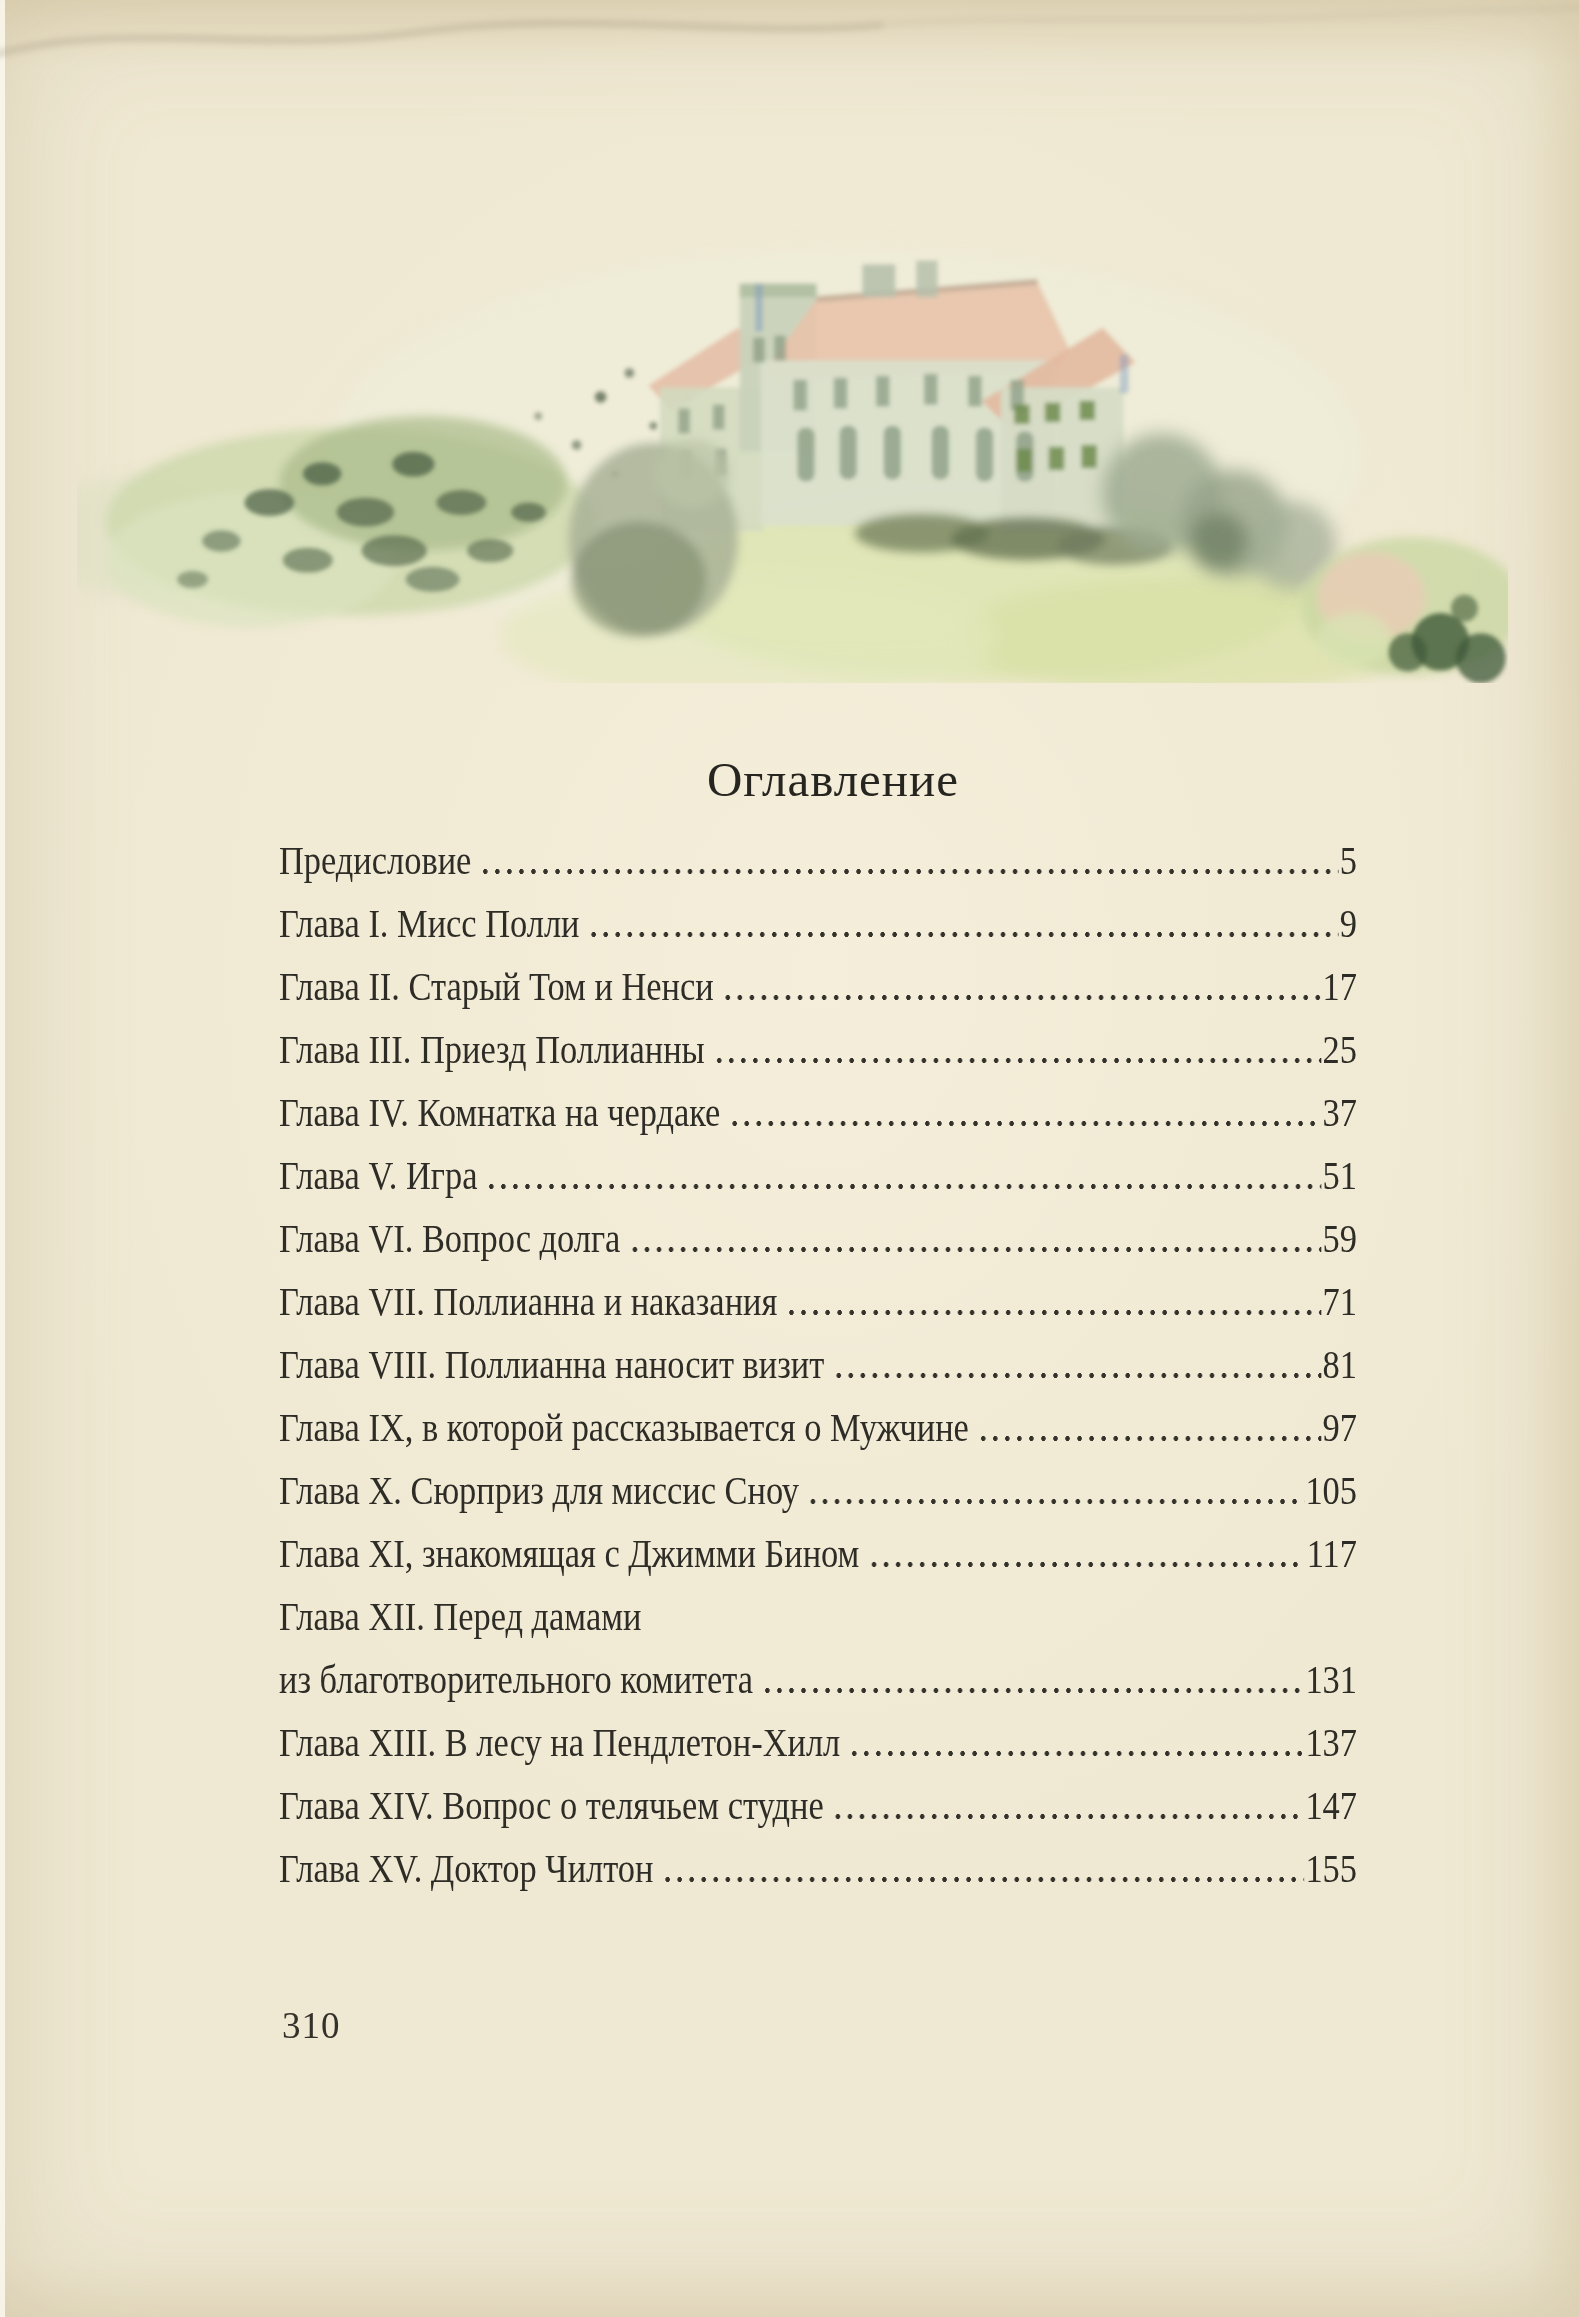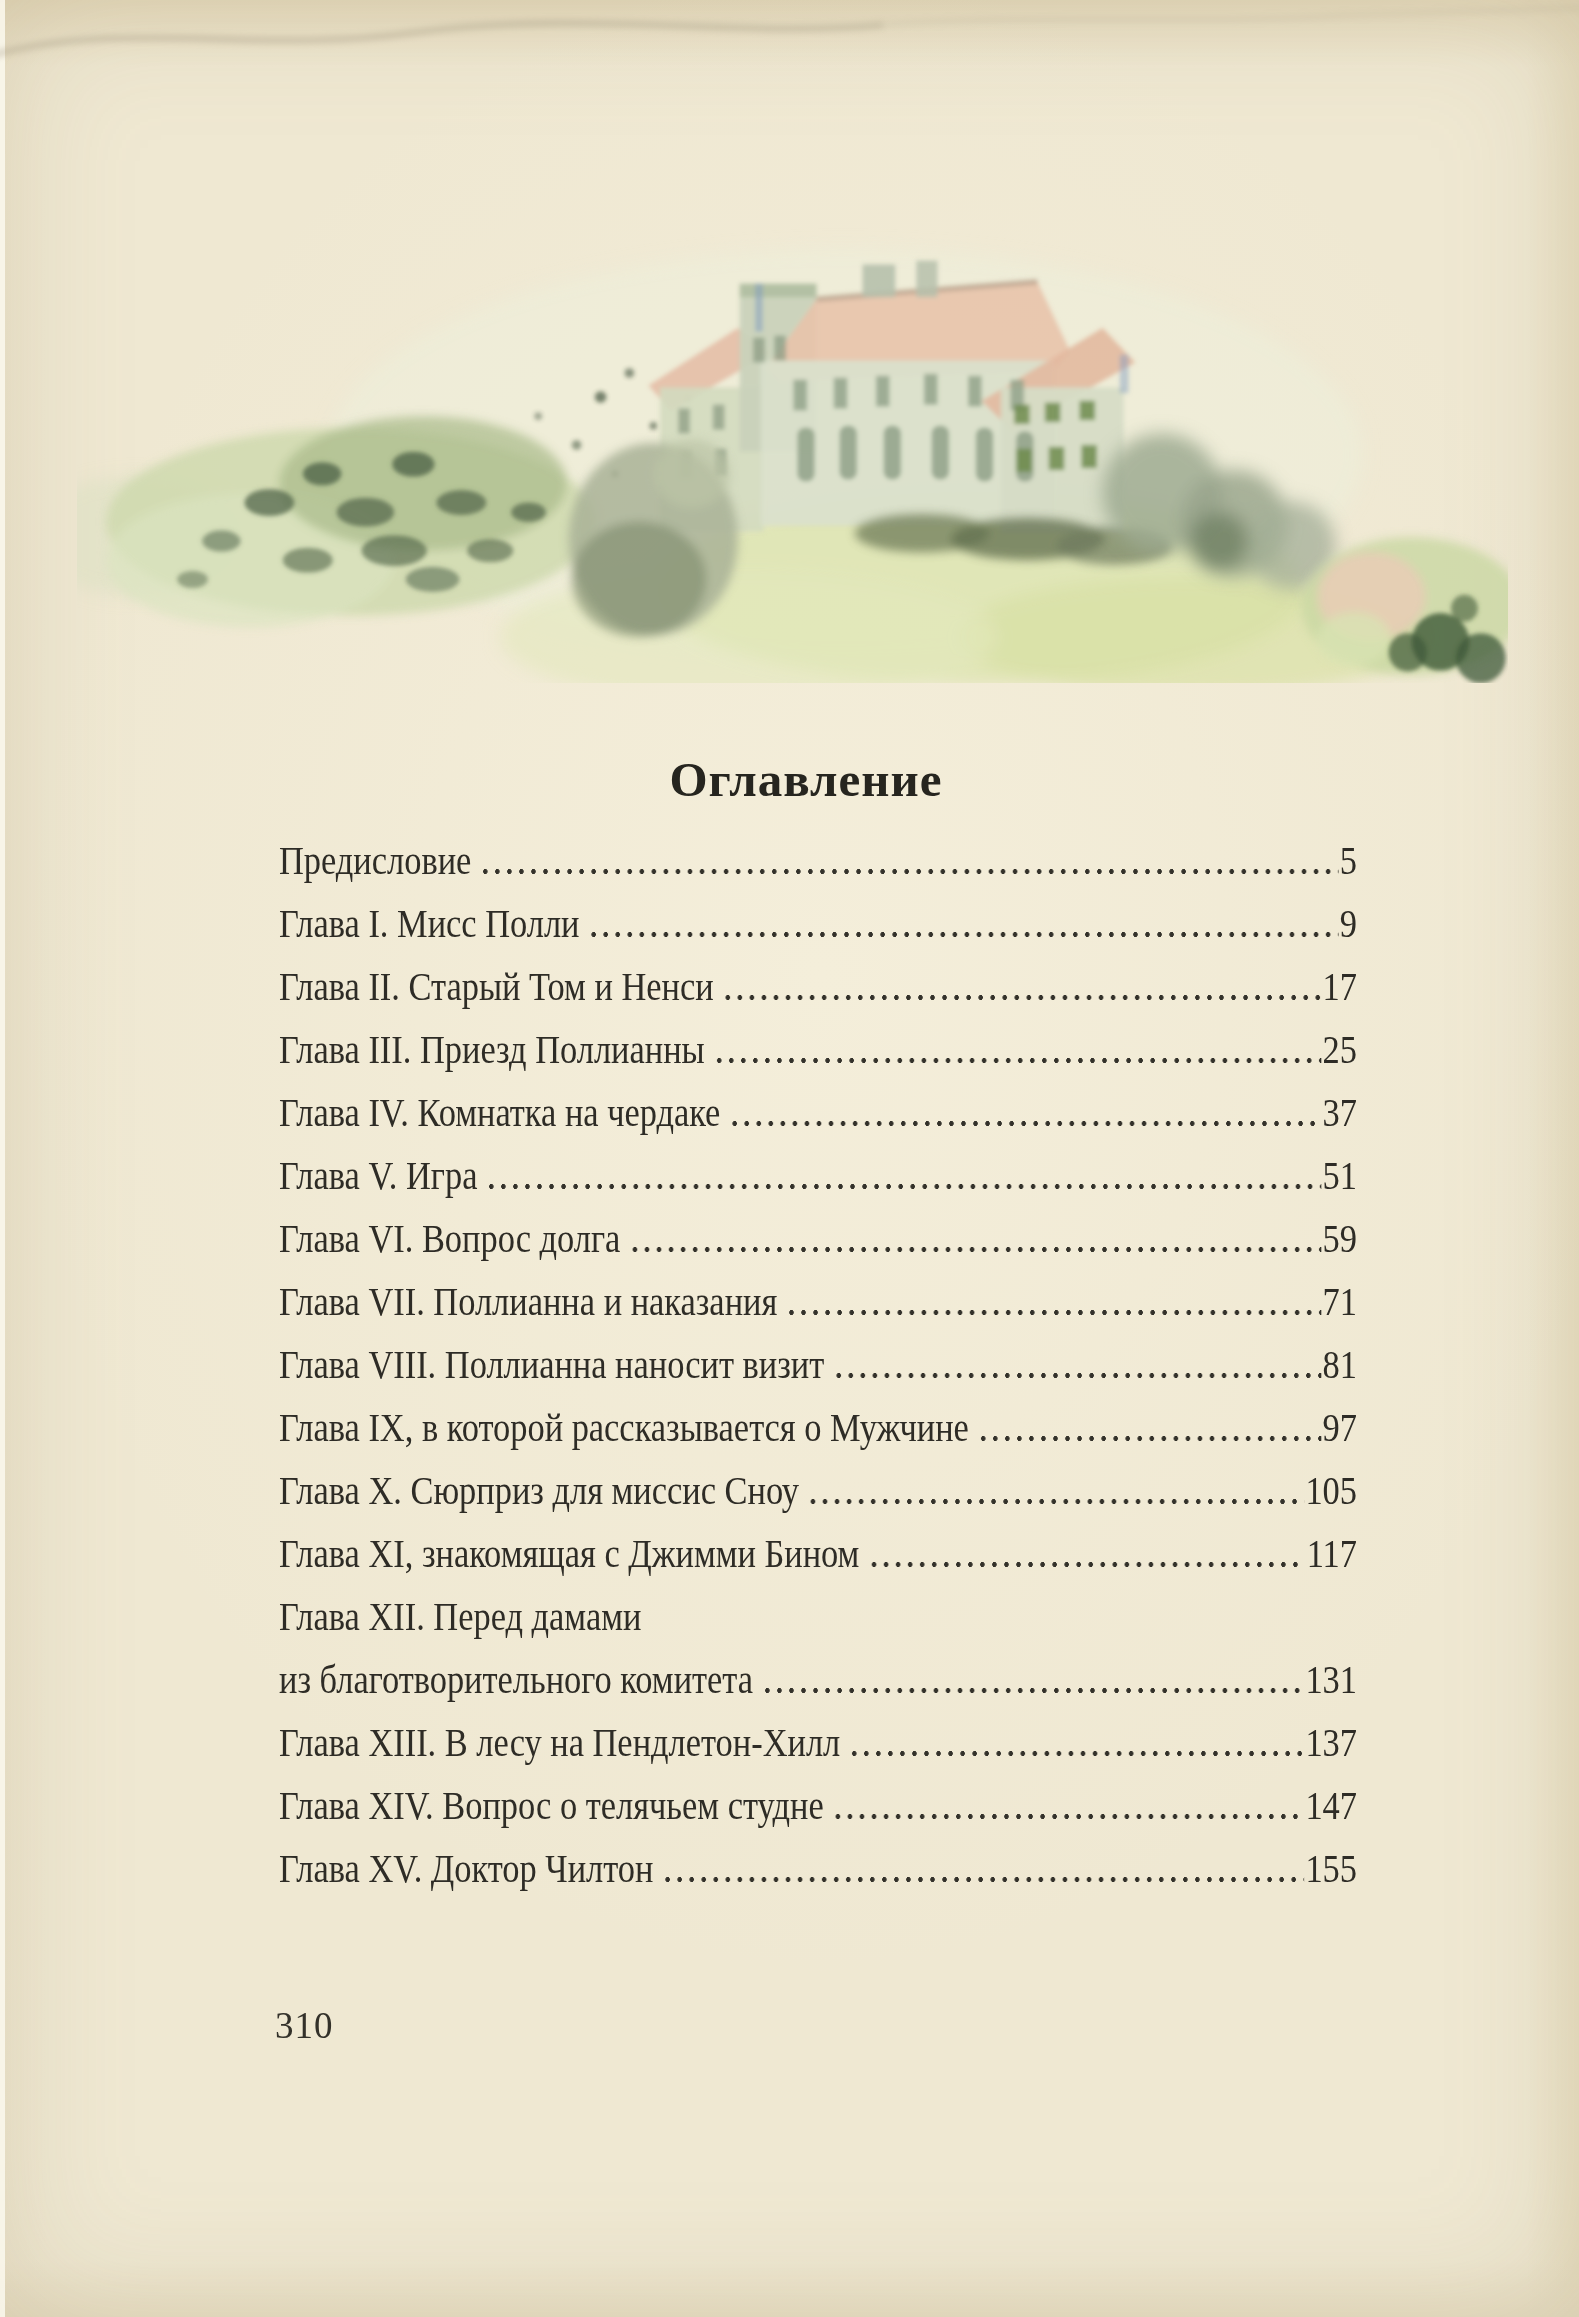--- a/index.html
+++ b/index.html
@@ -20,42 +20,42 @@
       #efe8d2;
     box-shadow:inset 0 0 134px rgba(148,130,90,.22);
   }
   .page::before{ 
     content:"";position:absolute;left:0;top:0;width:4.8px;height:100%;
     background:#fcf9ee;opacity:.85;
   }
   .crease{position:absolute;left:0;top:0;}
   .illustration{position:absolute;left:77px;top:157px;width:1431px;height:526px;}
   .page-title{
-    position:absolute;left:267px;top:751px;width:1078px;margin:0;
-    text-align:center;font-size:49px;font-weight:700;color:#26251f;
+    position:absolute;left:294px;top:751px;width:1078px;margin:0;
+    text-align:center;font-size:49px;font-weight:400;color:#26251f;
     letter-spacing:1px;
   }
   .toc{position:absolute;left:279px;top:840px;width:1078px;color:#2e2c26;}
   .toc-row{
     display:flex;align-items:flex-end;
     height:42px;margin-bottom:21px;
     font-size:40px;line-height:42px;white-space:nowrap;
     transform:scaleX(.86);transform-origin:0 50%;width:116.28%;
   }
   .toc-label{flex:0 0 auto;}
   .toc-dots{
     flex:1 1 auto;align-self:stretch;margin:0 1.9px 0 7.7px;
     background-image:radial-gradient(circle, #33312a 2.2px, rgba(0,0,0,0) 2.8px);
     background-size:14px 6.7px;background-repeat:repeat-x;
     background-position:left 1.9px bottom 7.7px;
   }
   .toc-page{flex:0 0 auto;}
   .toc-row.no-leader .toc-dots{background:none;}
   .folio{
-    position:absolute;left:275px;top:2004px;
+    position:absolute;left:282px;top:2004px;
     font-size:37px;color:#33312a;letter-spacing:1px;
   }
 </style>
 </head>
 <body>
 
 <div class="page">
 
   <svg class="crease" width="1579" height="86" viewBox="0 0 1644 90">
     <defs>

